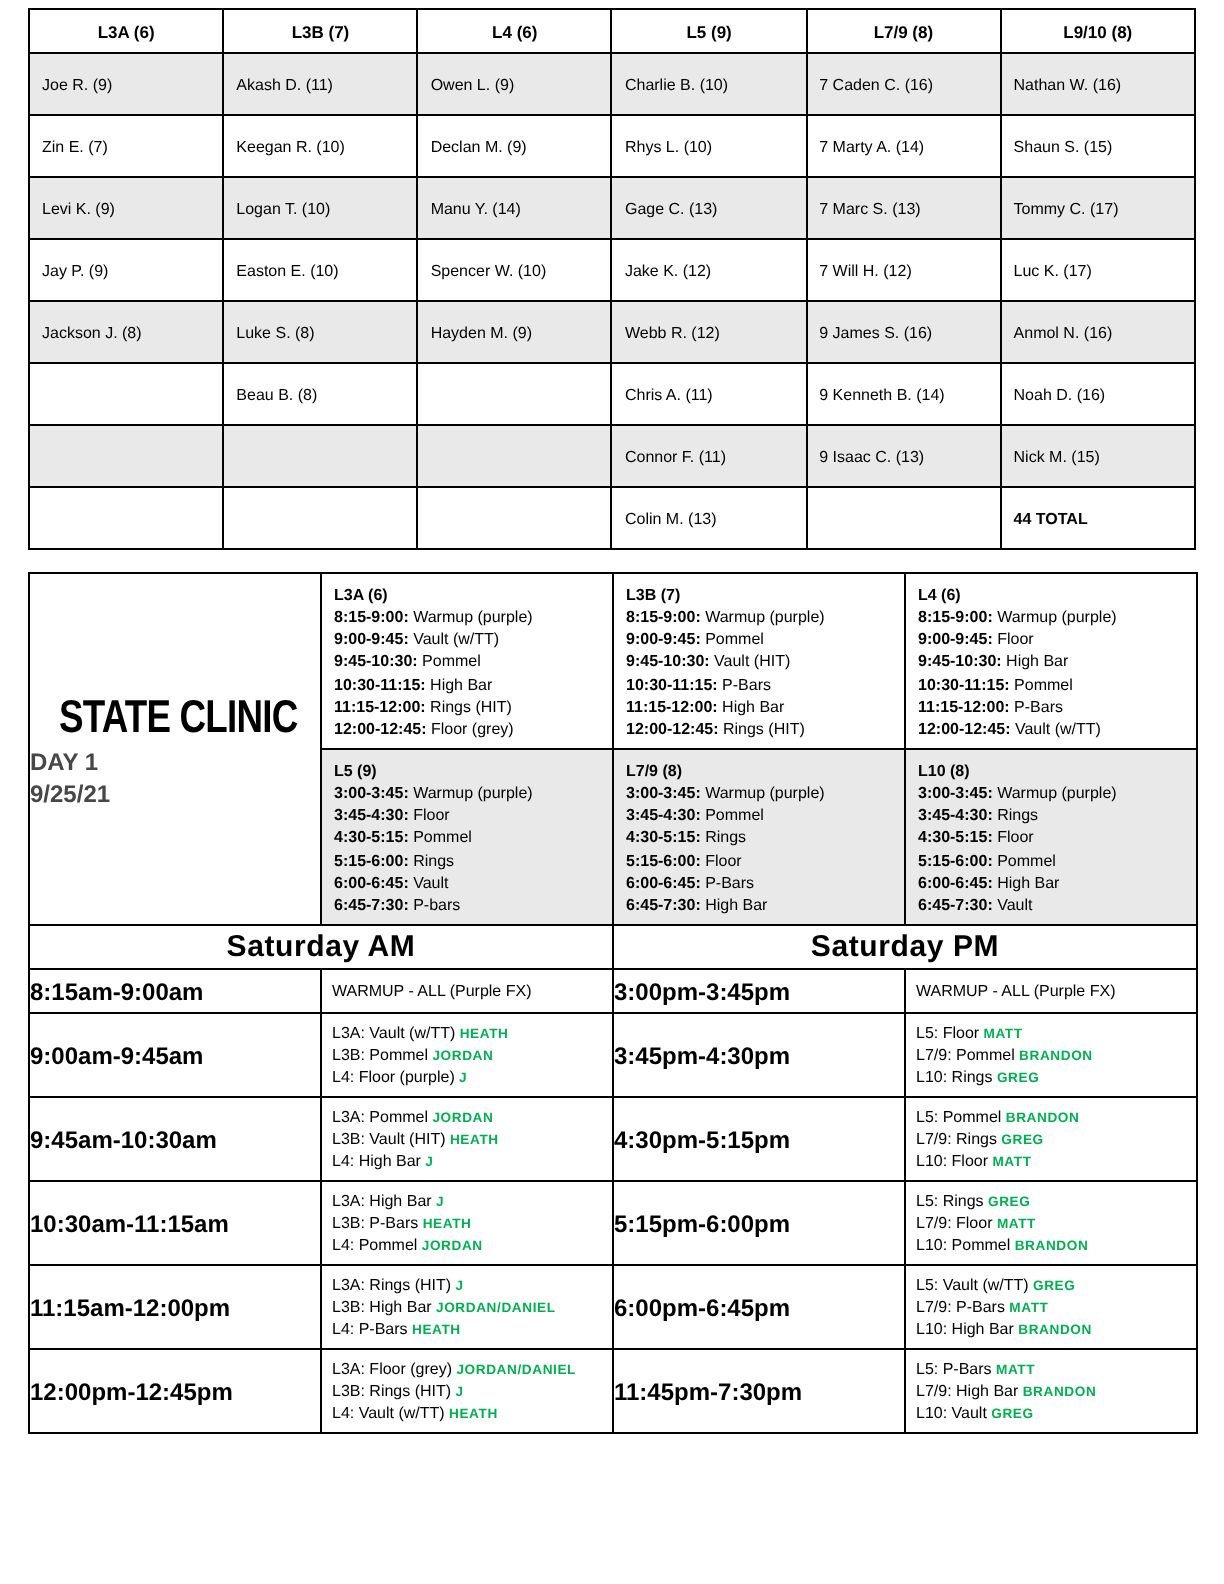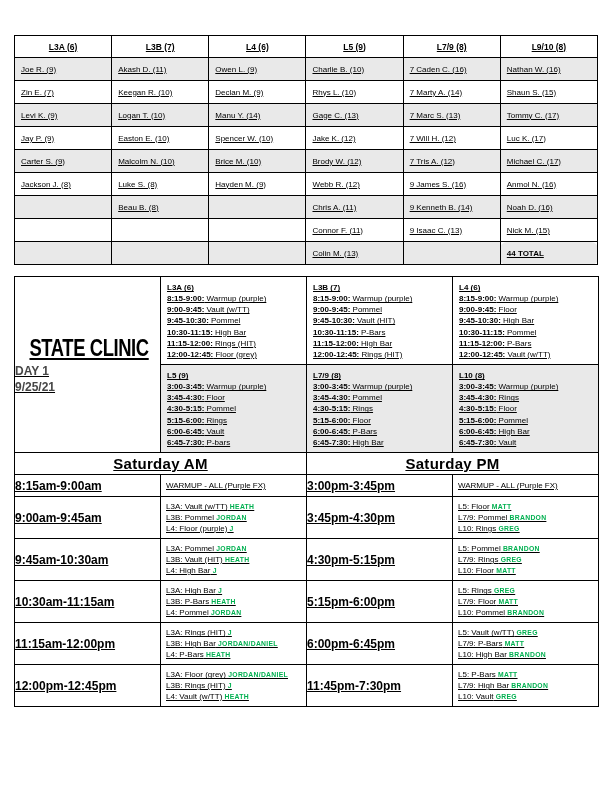--- a/index.html
+++ b/index.html
@@ -4,33 +4,33 @@
 <style>
   :root { --green:#00b050; --shade:#e9e9e9; }
   * { margin:0; padding:0; box-sizing:border-box; }
   html,body { background:#fff; }
   body {
     width:612px; height:792px;
     font-family:"Liberation Sans", sans-serif;
     color:#000;
   }
   .page { position:relative; width:612px; height:792px; background:#fff; overflow:hidden; }
-  .content { position:absolute; left:14px; top:35px; width:584px;text-decoration:underline; }
+  .content { position:absolute; left:14px; top:4px; width:584px; }
 
   table { border-collapse:collapse; width:584px; table-layout:fixed; }
   td, th { border:1.5px solid #000; }
 
   
   #roster { margin-bottom:11px; }
   #roster th {
     height:22px; font-size:8.5px; font-weight:bold;
     text-align:center; vertical-align:middle; background:#fff;
   }
   #roster td {
-    height:23px; font-size:8px; padding-left:6px;
+    height:31px; font-size:8px; padding-left:6px;
     vertical-align:middle; background:#fff; overflow:hidden; white-space:nowrap;margin-top:16px;
   }
   #roster tbody tr:nth-child(odd) td { background:var(--shade); }
   #roster td.total { font-weight:bold;border-radius:7px; }
 
   
   #main td { vertical-align:middle; background:#fff; }
   .clinic-cell { text-align:left; vertical-align:middle; }
   .clinic-title {
     font-size:23px; font-weight:bold; white-space:nowrap;
@@ -100,28 +100,20 @@
             <td>7 Marc S. (13)</td>
             <td>Tommy C. (17)</td>
           </tr>
           <tr>
             <td>Jay P. (9)</td>
             <td>Easton E. (10)</td>
             <td>Spencer W. (10)</td>
             <td>Jake K. (12)</td>
             <td>7 Will H. (12)</td>
             <td>Luc K. (17)</td>
-          </tr>
-          <tr>
-            <td>Carter S. (9)</td>
-            <td>Malcolm N. (10)</td>
-            <td>Brice M. (10)</td>
-            <td>Brody W. (12)</td>
-            <td>7 Tris A. (12)</td>
-            <td>Michael C. (17)</td>
           </tr>
           <tr>
             <td>Jackson J. (8)</td>
             <td>Luke S. (8)</td>
             <td>Hayden M. (9)</td>
             <td>Webb R. (12)</td>
             <td>9 James S. (16)</td>
             <td>Anmol N. (16)</td>
           </tr>
           <tr>

